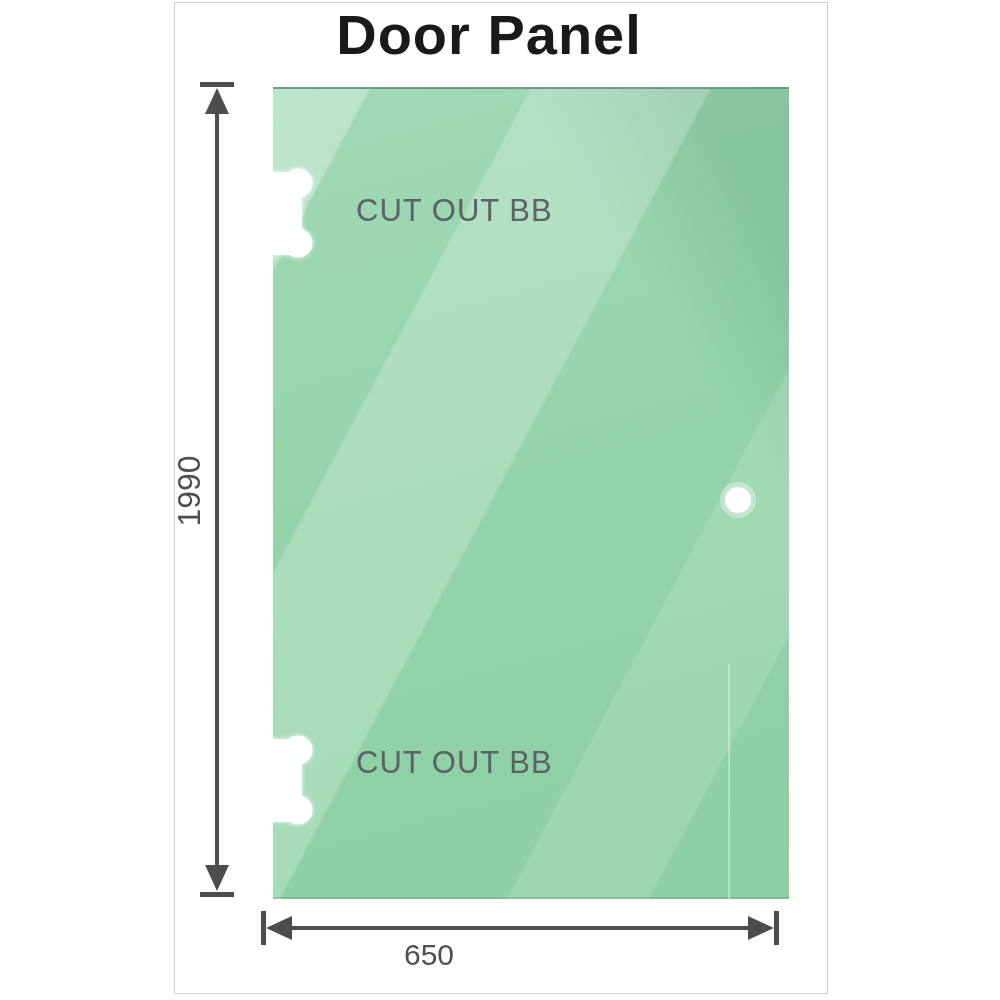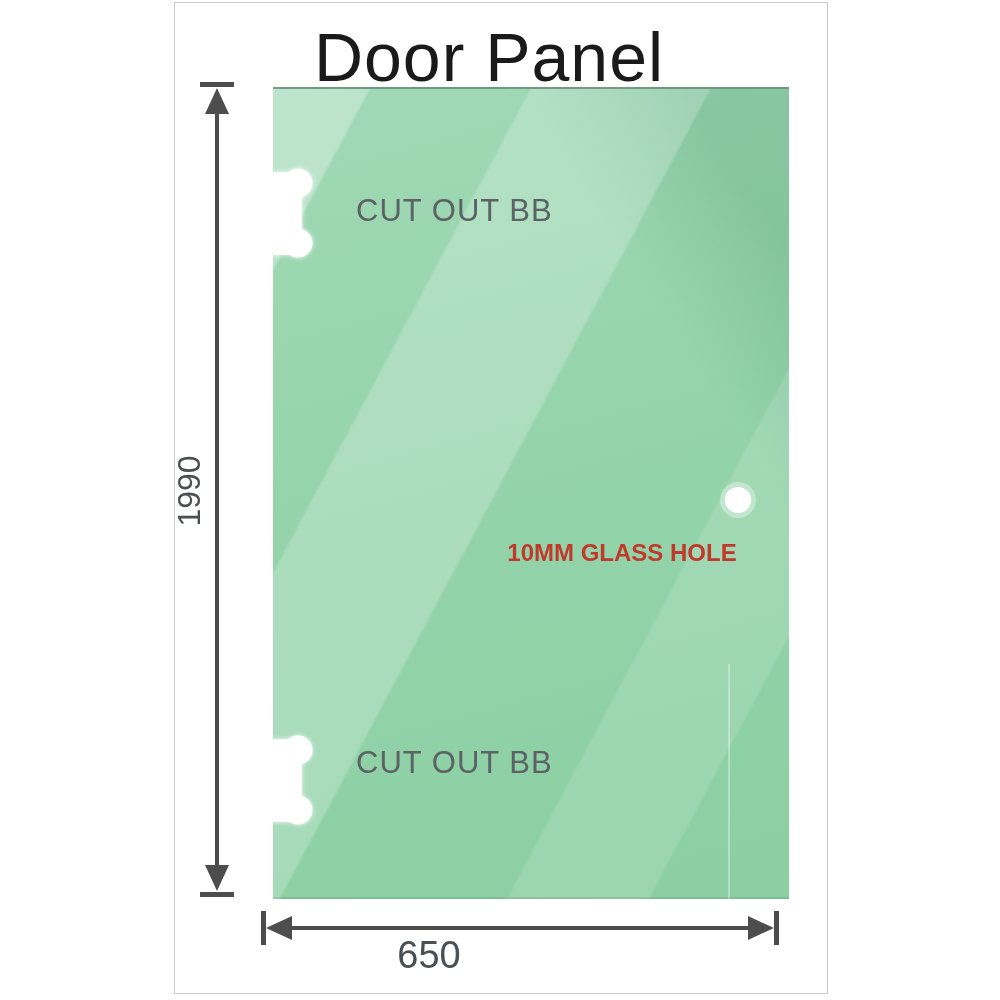--- a/index.html
+++ b/index.html
@@ -13,25 +13,25 @@
   .frame {
     position: absolute;
     left: 174px; top: 2px;
     width: 652px; height: 990px;
     border: 1px solid #cccccc;
     background: transparent;
     z-index: 0;
   }
   .title {
     position: absolute;
-    left: 489px; top: 18px;
+    left: 489px; top: 2px;
     transform: translateX(-50%);
     margin: 0;
-    font-size: 68px;
-    font-weight: normal;
+    font-size: 56px;
+    font-weight: bold;
     letter-spacing: 1px;
     color: #1a1a1a;
     white-space: nowrap;
     z-index: 3;
   }
   .panel {
     position: absolute;
     left: 273px; top: 87px;
     width: 516px; height: 810px;
     z-index: 1;
@@ -104,21 +104,21 @@
     z-index: 2;
   }
   .dim-label-height {
     left: 189px; top: 491px;
     transform: translate(-50%, -50%) rotate(-90deg);
     font-size: 32px;
   }
   .dim-label-width {
     left: 429px; top: 955px;
     transform: translate(-50%, -50%);
-    font-size: 38px;
+    font-size: 30px;
   }
 </style>
 </head>
 <body>
 
 <div class="canvas">
 
   <div class="frame"></div>
 
   <h1 class="title">Door Panel</h1>
@@ -142,21 +142,20 @@
         <circle cx="32" cy="75" r="14.5"></circle>
       </g>
     </svg>
 
     <div class="cutout-label cutout-label-top">CUT OUT BB</div>
 
     <div class="cutout-label cutout-label-bottom">CUT OUT BB</div>
 
     <div class="hole"></div>
 
-    <div class="hole-label">10MM GLASS HOLE</div>
 
   </div>
 
   <svg class="dims" viewBox="0 0 1000 1000">
 
     <g stroke="#4d4d4d" fill="#4d4d4d">
       <line x1="200" y1="84.5" x2="234" y2="84.5" stroke-width="5"></line>
       <line x1="200" y1="894.5" x2="234" y2="894.5" stroke-width="5"></line>
       <line x1="217" y1="95" x2="217" y2="885" stroke-width="4"></line>
       <polygon points="217,88 205,114 229,114" stroke="none"></polygon>

